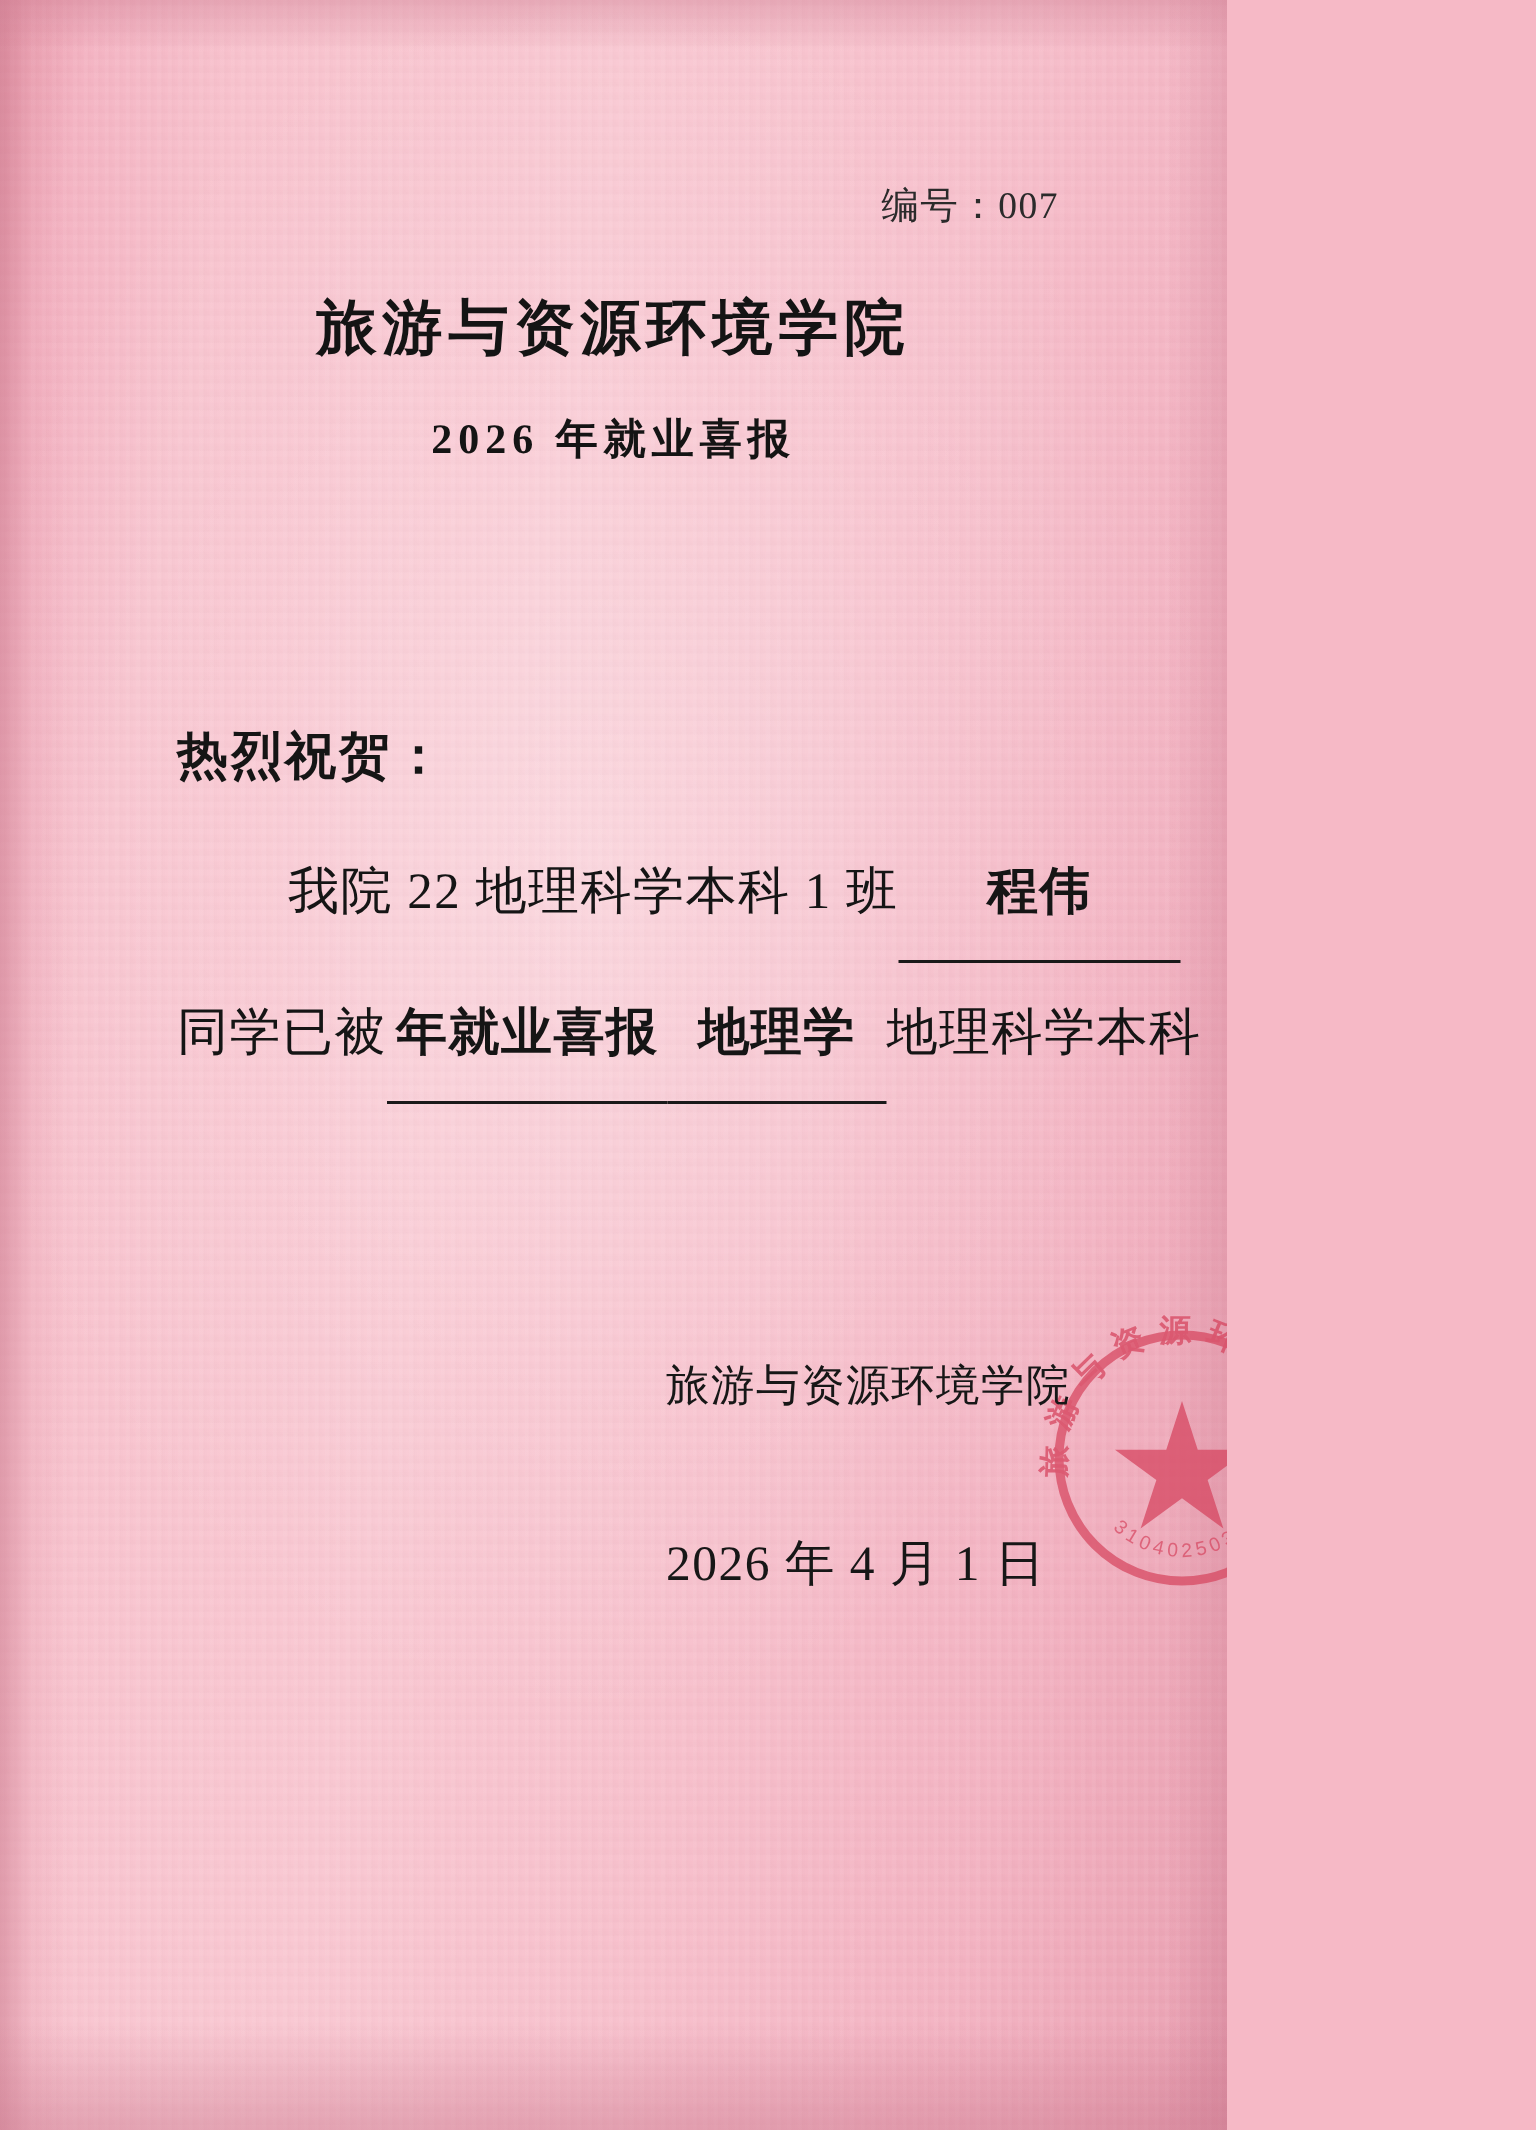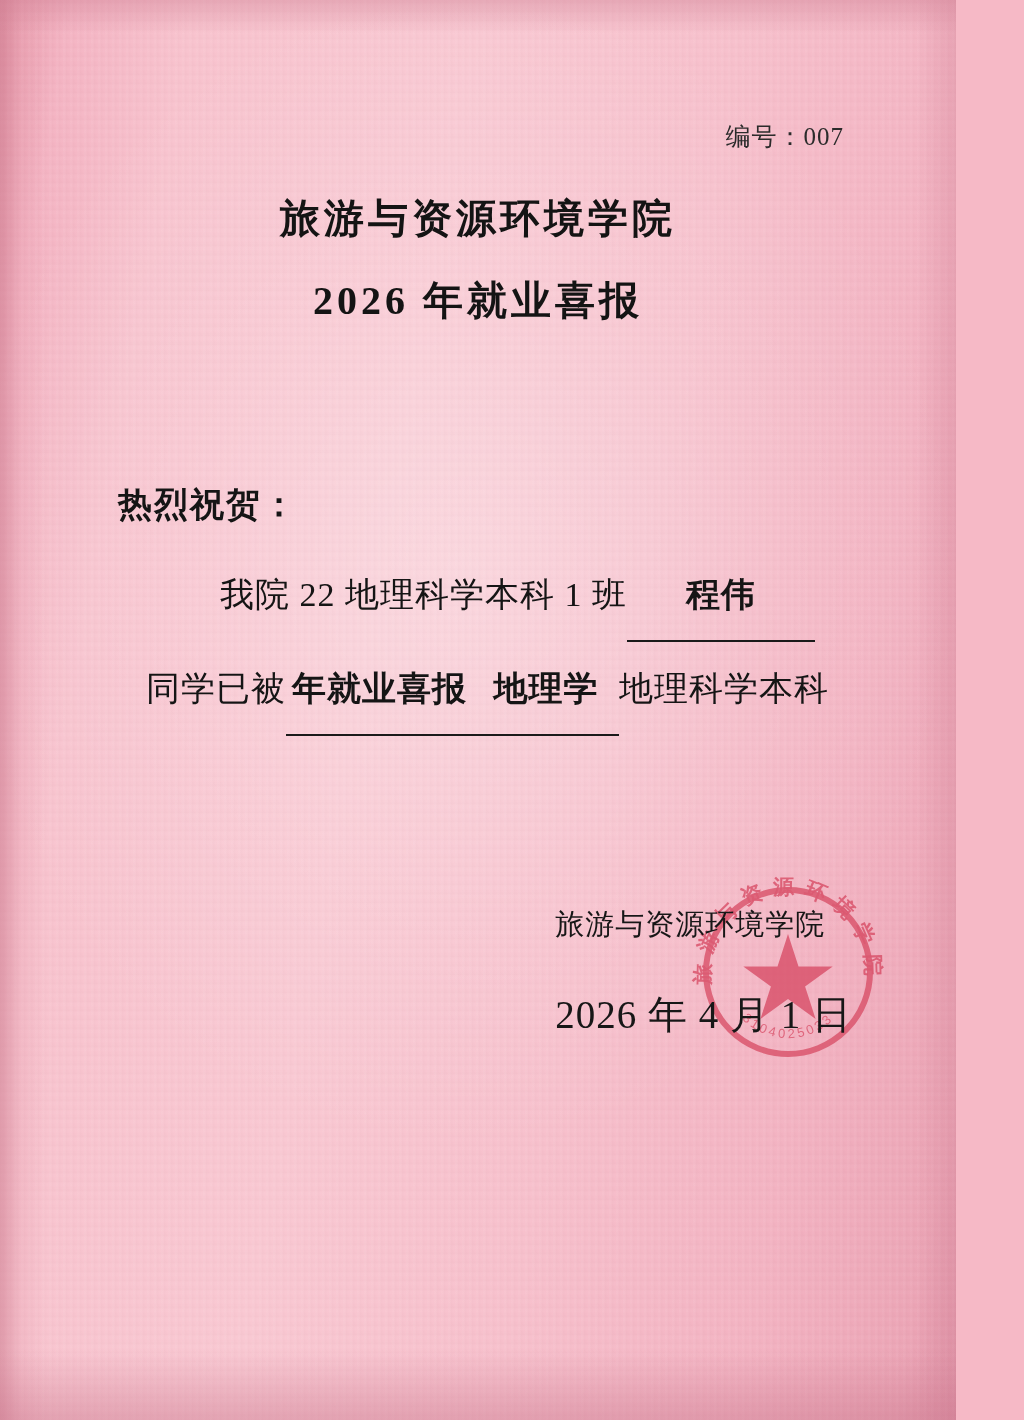--- a/index.html
+++ b/index.html
@@ -10,21 +10,21 @@
     width: 1024px;
     height: 1420px;
     overflow: hidden;
     font-family: "Liberation Serif", "DejaVu Serif", serif;
     background: #f6b9c6;
   }
 
   
   .page {
     position: relative;
-    width: 956px;
+    width: 818px;
     height: 1420px;
     background:
       radial-gradient(ellipse 70% 55% at 48% 40%, rgba(255,255,255,0.30) 0%, rgba(255,255,255,0.10) 45%, rgba(255,255,255,0) 75%),
       linear-gradient(100deg, #e89aab 0%, #f4b4c3 6%, #f8c3ce 16%, #f9c8d2 40%, #f7c0cc 62%, #f3b3c2 82%, #eca5b6 95%, #e295a9 100%);
     overflow: hidden;
   }
   
   .grain {
     position: absolute;
     inset: 0;
@@ -84,21 +84,21 @@
   }
   .title-line1 {
     font-size: 40px;
     font-weight: bold;
     letter-spacing: 4px;
     color: #141414;
     line-height: 1.15;
   }
   .title-line2 {
     margin-top: 36px;
-    font-size: 40px;
+    font-size: 28px;
     font-weight: bold;
     letter-spacing: 4px;
     color: #141414;
     line-height: 1.15;
   }
 
   .body-block {
     position: absolute;
     left: 118px;
     right: 100px;
@@ -108,21 +108,20 @@
     line-height: 86px;
   }
   .salutation {
     letter-spacing: 2px;
     font-weight: 700;
   }
   .para {
     margin-top: 4px;
     letter-spacing: 1px;
     white-space: nowrap;
-    margin-left: 28px;
   }
   .indent { display: inline-block; width: 74px; }
   .fill {
     display: inline-block;
     text-align: center;
     border-bottom: 2px solid #1a1a1a;
     padding: 0 6px 2px 6px;
     font-weight: 600;
   }
   .fill-name   { min-width: 176px; }
@@ -134,22 +133,22 @@
     position: absolute;
     right: 104px;
     top: 910px;
     text-align: left;
     font-size: 29px;
     color: #171717;
     letter-spacing: 1px;
     line-height: 1.0;
   }
   .sig-date {
-    margin-top: 56px;
-    font-size: 39px;
+    margin-top: 88px;
+    font-size: 33px;
     letter-spacing: 1px;
   }
 
   
   .seal {
     position: absolute;
     left: 688px;
     top: 872px;
     width: 200px;
     height: 200px;

